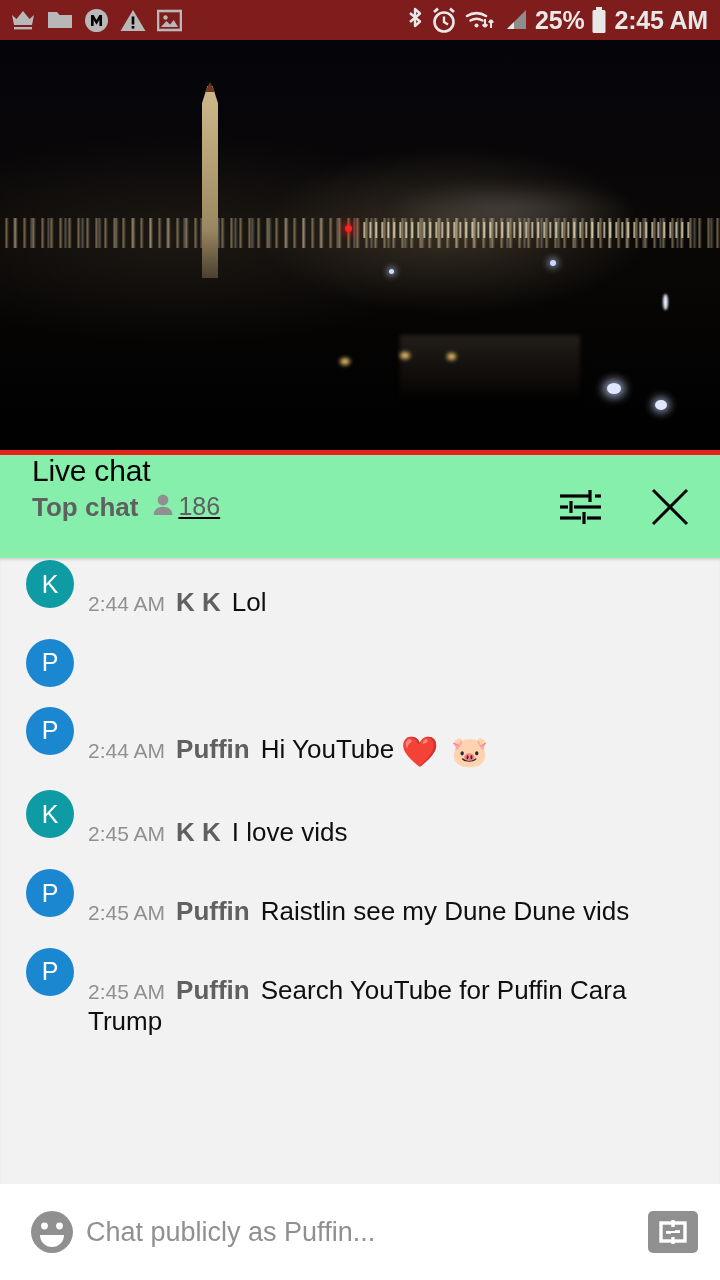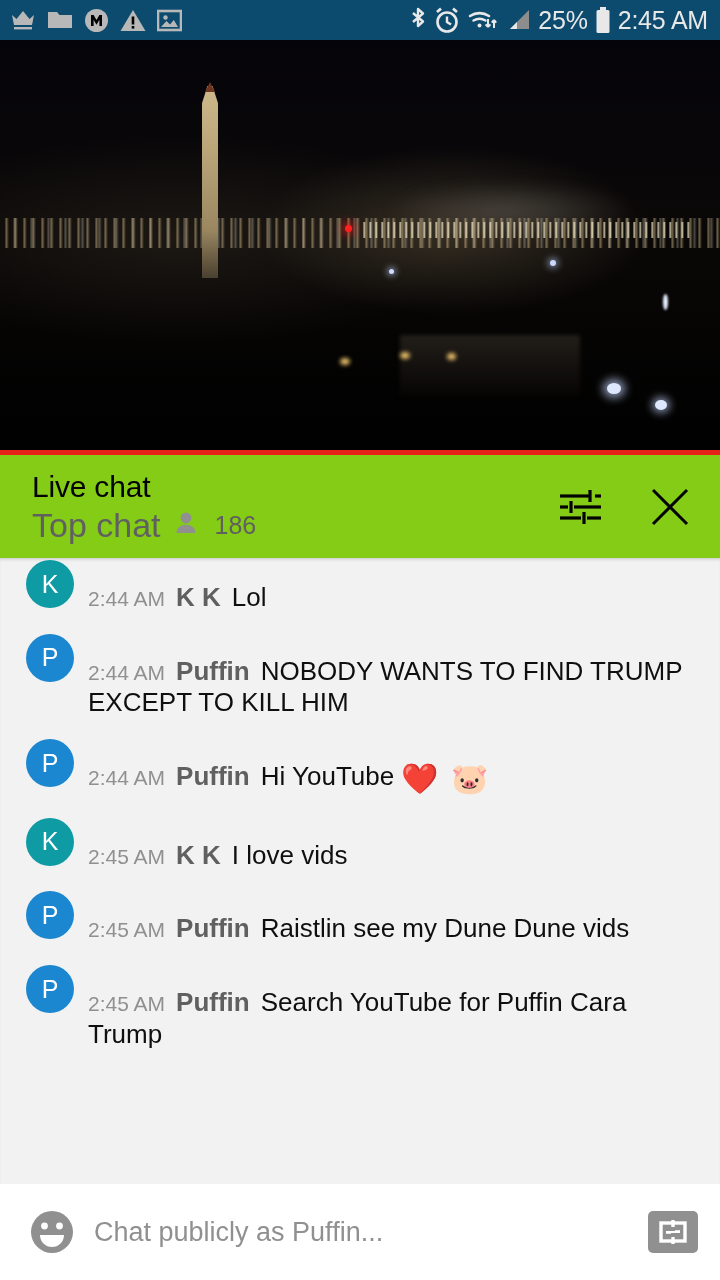--- a/index.html
+++ b/index.html
@@ -16,26 +16,27 @@
     position: relative;
     width: 720px;
     height: 1280px;
     display: flex;
     flex-direction: column;
   }
 
   
   .status-bar {
     height: 40px;
-    background: #0c4a6e;
+    background: #7f1d1d;
     display: flex;
     align-items: center;
     justify-content: space-between;
     padding: 0 12px 0 10px;
     flex: 0 0 40px;
+    font-weight: bold;
   }
   .status-left { display: flex; align-items: center; gap: 11px; }
   .status-right { display: flex; align-items: center; gap: 7px; }
   .sicon { display: inline-flex; align-items: center; justify-content: center; }
   .status-text {
     color: #e8e8e8;
     font-size: 25px;
     letter-spacing: -0.2px;
     line-height: 1;
     font-family: "Liberation Sans", sans-serif;
@@ -106,40 +107,40 @@
   }
   .dot { position: absolute; border-radius: 50%; }
   .live-bar {
     position: absolute; left: 0; right: 0; bottom: 0; height: 5px;
     background: #e62117;
   }
 
   
   .chat-header {
     flex: 0 0 103px;
-    background: #84cc16;
+    background: #86efac;
     display: flex;
-    align-items: center;
     justify-content: space-between;
     padding: 0 24px 0 32px;
   }
   .chat-title-block { display: flex; flex-direction: column; gap: 6px; }
   .chat-title {
     font-size: 30px;
     color: #030303;
     line-height: 1.05;
     letter-spacing: -0.2px;
   }
   .chat-sub-row { display: flex; align-items: center; gap: 14px; }
   .chat-sub {
-    font-size: 34px;
+    font-size: 26px;
     color: #606060;
     line-height: 1;
-  }
-  .viewers { display: flex; align-items: center; gap: 18px; }
+    font-weight: bold;
+  }
+  .viewers { display: flex; align-items: center; gap: 4px; text-decoration: underline; }
   .viewer-count { font-size: 25px; color: #606060; line-height: 1; }
   .header-actions { display: flex; align-items: center; gap: 38px; }
   .hbtn {
     width: 52px; height: 52px;
     display: flex; align-items: center; justify-content: center;
     cursor: pointer;
   }
 
   
   .chat-list {
@@ -178,22 +179,23 @@
     background:
       radial-gradient(circle at 54% 64%, #8b6a4e 0%, #6d5139 26%, rgba(0,0,0,0) 48%),
       radial-gradient(circle at 50% 26%, #b9b2a4 0%, #8f887a 40%, rgba(0,0,0,0) 62%),
       linear-gradient(130deg, #3a3128 0%, #5a4a39 45%, #cfd8d6 100%);
   }
   .msg-body {
     flex: 1 1 auto;
     font-size: 26px;
     line-height: 1.22;
     color: #0f0f0f;
-    padding-top: 22px;
+    padding-top: 6px;
     word-wrap: break-word;
+    margin-top: 21px;
   }
   .msg-time {
     color: #909090;
     font-size: 21px;
     margin-right: 11px;
     white-space: nowrap;
   }
   .msg-author {
     color: #606060;
     font-weight: bold;
@@ -217,21 +219,21 @@
     cursor: pointer;
   }
   .chat-input {
     flex: 1 1 auto;
     border: none;
     outline: none;
     background: transparent;
     font-family: "Liberation Sans", sans-serif;
     font-size: 27px;
     color: #0f0f0f;
-    margin-left: 16px;
+    margin-left: 8px;
   }
   .chat-input::placeholder { color: #909090; }
   .superchat-btn {
     flex: 0 0 50px;
     width: 50px; height: 42px;
     border-radius: 5px;
     background: #909090;
     display: flex; align-items: center; justify-content: center;
     margin-left: 12px;
     cursor: pointer;
@@ -384,23 +386,20 @@
       <div class="msg-body">
         <span class="msg-time">2:44 AM</span><span class="msg-author">K K</span><span class="msg-text">Lol</span>
       </div>
     </div>
 
 
     <div class="msg">
       <div class="avatar" style="background:#1a87d0;">
         <span>P</span>
       </div>
-      <div class="msg-body">
-        <span class="msg-time">2:44 AM</span><span class="msg-author">Puffin</span><span class="msg-text">NOBODY WANTS TO FIND TRUMP EXCEPT TO KILL HIM</span>
-      </div>
     </div>
 
     <div class="msg">
       <div class="avatar" style="background:#1a87d0;">
         <span>P</span>
       </div>
       <div class="msg-body">
         <span class="msg-time">2:44 AM</span><span class="msg-author">Puffin</span><span class="msg-text">Hi YouTube </span><span class="emoji">❤️ 🐷</span>
       </div>
     </div>

